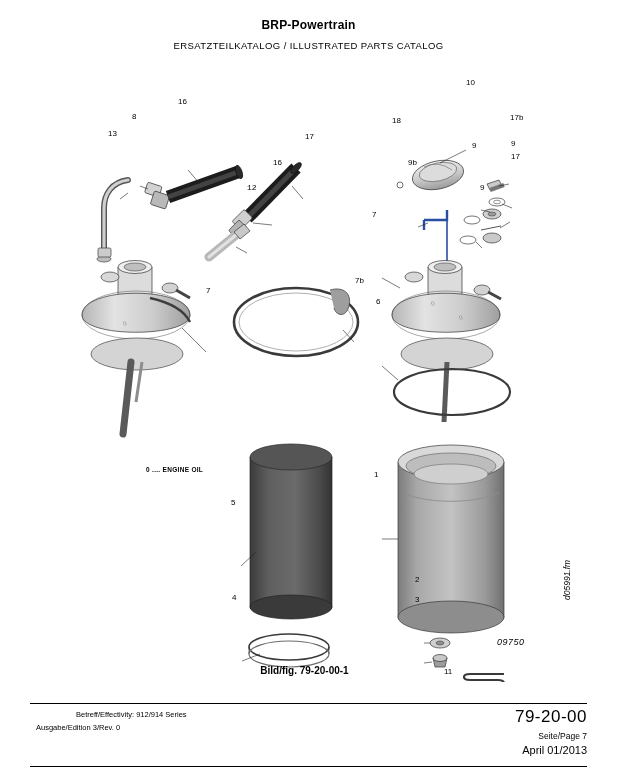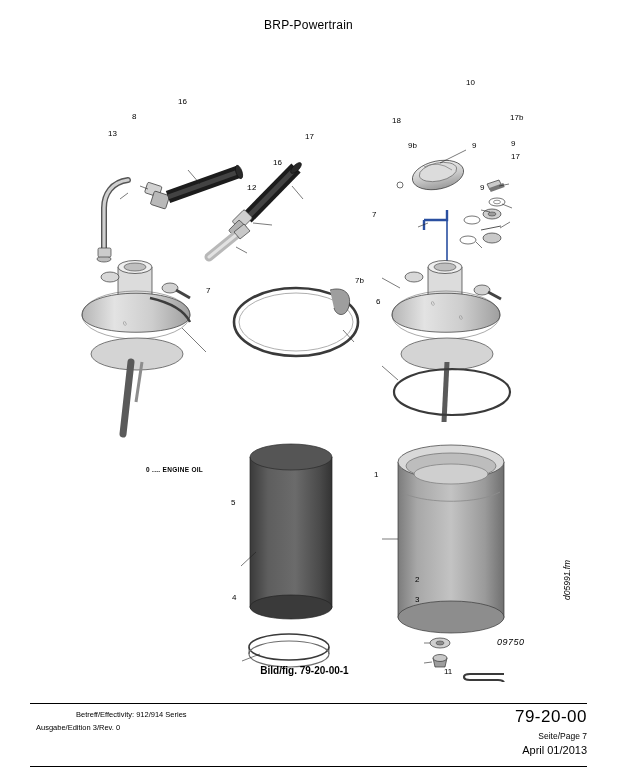--- a/index.html
+++ b/index.html
@@ -19,21 +19,21 @@
     background: #fff;
   }
   
   .doc-title {
     position: absolute;
     top: 18px;
     left: 0;
     width: 617px;
     text-align: center;
     font-size: 12px;
-    font-weight: normal;
+    font-weight: bold;
     letter-spacing: 0.2px;
   }
   .doc-subtitle {
     position: absolute;
     top: 40px;
     left: 0;
     width: 617px;
     text-align: center;
     font-size: 9.5px;
     letter-spacing: 0.4px;
@@ -128,20 +128,21 @@
     font-size: 8px;
     color: #000;
   }
 </style>
 </head>
 <body>
 
 <div id="page">
 
   <div class="doc-title">BRP-Powertrain</div>
+  <div class="doc-subtitle">ERSATZTEILKATALOG / ILLUSTRATED PARTS CATALOG</div>
 
   <div id="figure">
     <svg width="617" height="620" viewBox="0 0 617 620" xmlns="http://www.w3.org/2000/svg">
       <defs>
         <linearGradient id="gCyl" x1="0" y1="0" x2="1" y2="0">
           <stop offset="0%" stop-color="#7c7c7c"></stop>
           <stop offset="18%" stop-color="#a8a8a8"></stop>
           <stop offset="50%" stop-color="#c3c3c3"></stop>
           <stop offset="82%" stop-color="#9a9a9a"></stop>
           <stop offset="100%" stop-color="#6f6f6f"></stop>
@@ -352,21 +353,21 @@
   <div class="cal" style="left:415px;  top:595px;">3</div>
   <div class="cal" style="left:232px;  top:593px;">4</div>
   <div class="cal" style="left:231px;  top:498px;">5</div>
   <div class="cal" style="left:376px;  top:297px;">6</div>
   <div class="cal" style="left:206px;  top:286px;">7</div>
   <div class="cal" style="left:372px;  top:210px;">7</div>
   <div class="cal" style="left:355px;  top:276px;">7b</div>
   <div class="cal" style="left:480px;  top:183px;">9</div>
   <div class="cal" style="left:511px;  top:139px;">9</div>
   <div class="cal" style="left:472px;  top:141px;">9</div>
-  <div class="cal" style="left:408px;  top:141px;">9b</div>
+  <div class="cal" style="left:408px;  top:158px;">9b</div>
   <div class="cal" style="left:466px;  top:78px;">10</div>
   <div class="cal" style="left:444px;  top:624px;margin-top:43px;">11</div>
   <div class="cal" style="left:247px;  top:183px;font-family:Liberation Mono, monospace;">12</div>
   <div class="cal" style="left:108px;  top:129px;">13</div>
   <div class="cal" style="left:132px;  top:112px;">8</div>
   <div class="cal" style="left:273px;  top:158px;">16</div>
   <div class="cal" style="left:178px;  top:97px;">16</div>
   <div class="cal" style="left:305px;  top:132px;">17</div>
   <div class="cal" style="left:511px;  top:152px;">17</div>
   <div class="cal" style="left:510px;  top:113px;">17b</div>

